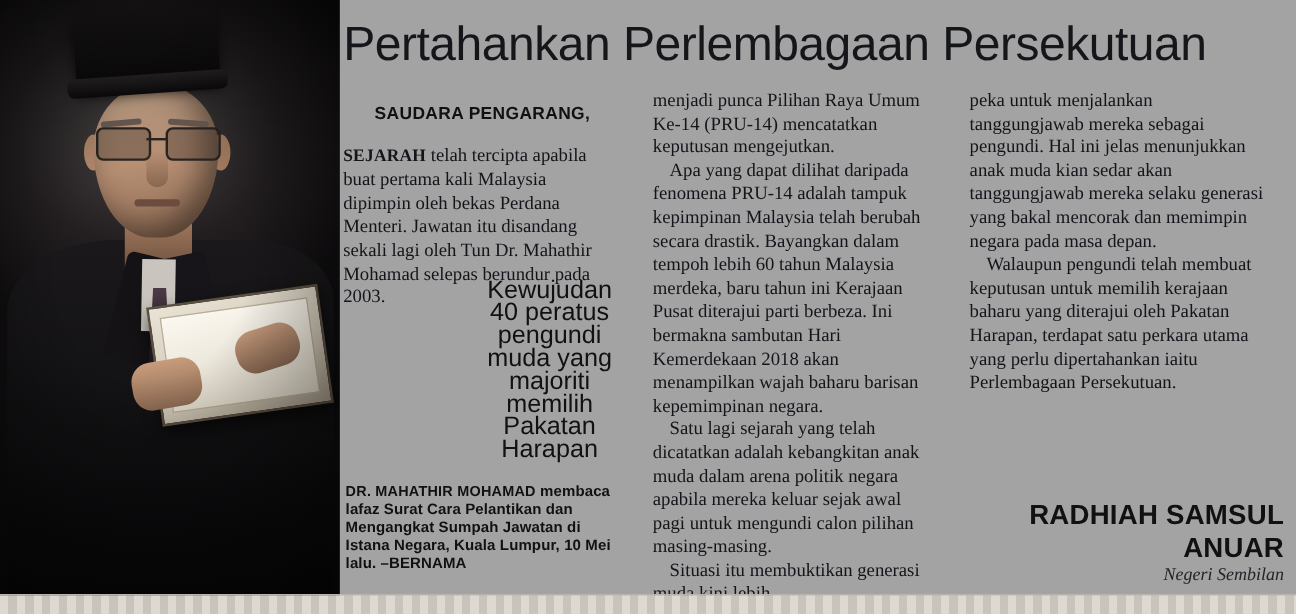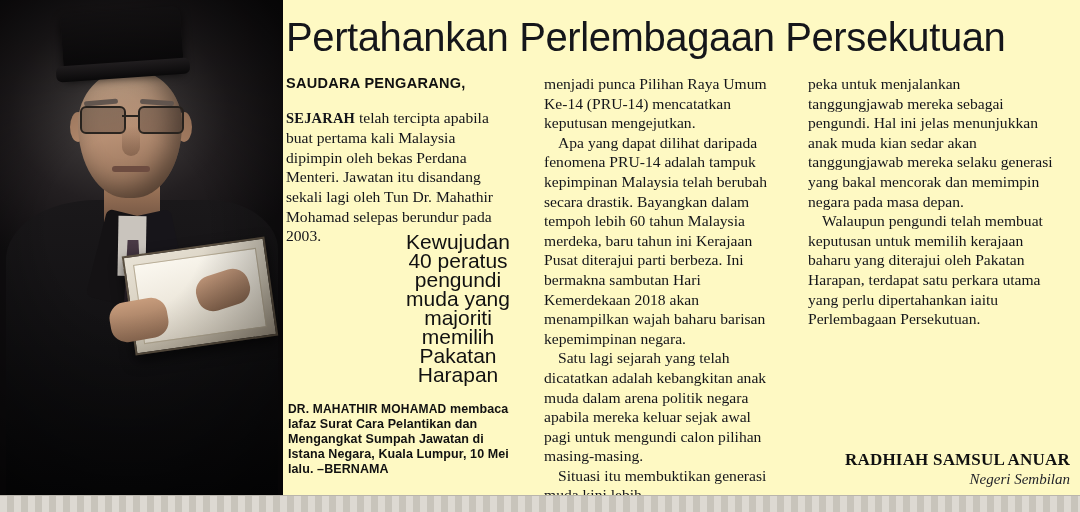--- a/index.html
+++ b/index.html
@@ -10,21 +10,21 @@
   body {
     width: 1080px;
     height: 512px;
     overflow: hidden;
     font-family: "Liberation Serif", serif;
   }
   #page {
     position: relative;
     width: 1080px;
     height: 512px;
-    background: #fef9c3;
+    background: #a3a3a3;
     overflow: hidden;
   }
   
   #photo {
     position: absolute;
     left: 0;
     top: 0;
     width: 283px;
     height: 500px;
     background: #0d0c0e;
@@ -228,43 +228,44 @@
   .col p {
     margin: 0;
     text-indent: 14px;
   }
   .col p.noindent { text-indent: 0; }
   .salutation {
     font-family: "Liberation Sans", sans-serif;
     font-weight: bold;
     font-size: 14.5px;
     letter-spacing: 0.3px;
-    margin: 0 0 14px 0;
+    margin: 12px 0 14px 0;
     color: #111;
+    text-align: center;
   }
   .leadin {
     font-family: Liberation Serif, serif;
     font-weight: bold;
     font-size: 14.5px;
     letter-spacing: 0.2px;
   }
   .c1 .body-first {
     width: 216px;
   }
   .byline {
     position: absolute;
     right: 0;
     bottom: 6px;
     text-align: right;
     width: 246px;
   }
   .byline .name {
-    font-family: Liberation Serif, serif;
+    font-family: Liberation Sans, sans-serif;
     font-weight: bold;
-    font-size: 17px;
+    font-size: 23px;
     letter-spacing: 0.2px;
     color: #111;
   }
   .byline .place {
     font-family: "Liberation Serif", serif;
     font-style: italic;
     font-size: 15px;
     color: #23242a;
     margin-top: 1px;
   }

